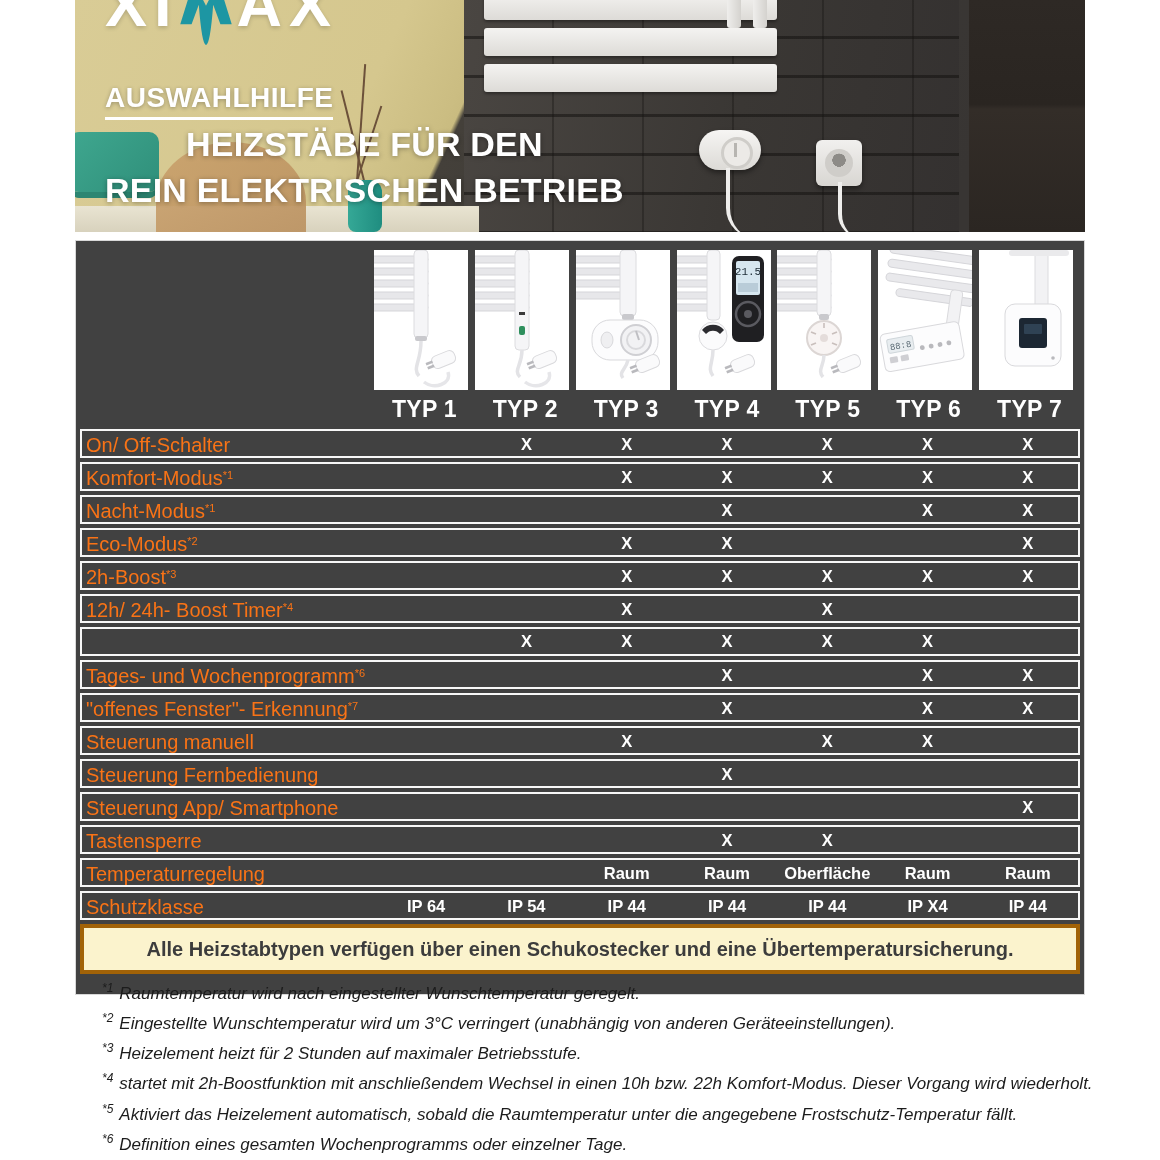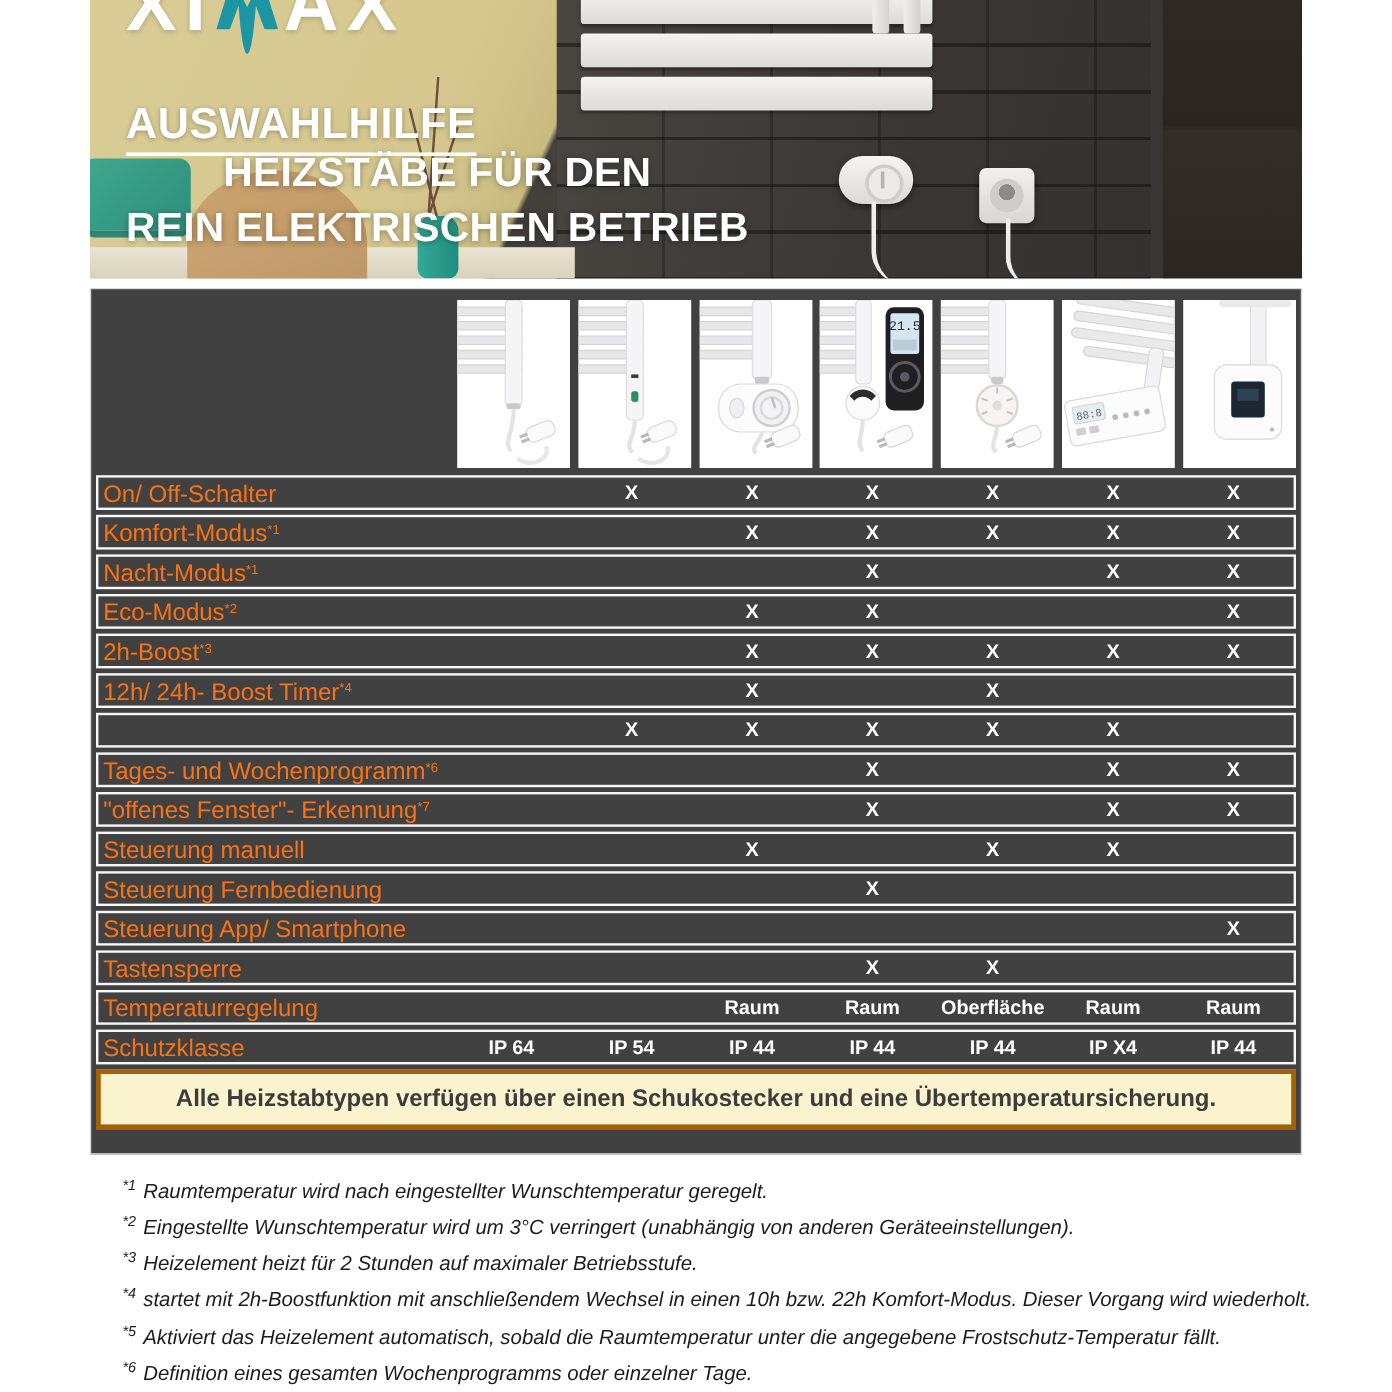--- a/index.html
+++ b/index.html
@@ -31,30 +31,30 @@
         background:linear-gradient(180deg,#f6f5f3,#dcdad6);box-shadow:0 3px 5px rgba(0,0,0,.4);}
   .hero .ctrl .dial{position:absolute;right:8px;top:7px;width:26px;height:26px;border-radius:50%;border:3px solid #cfcdc9;background:#eceae7;}
   .hero .ctrl .dial:after{content:"";position:absolute;left:10px;top:3px;width:3px;height:14px;background:#b7b5b1;}
   .hero .ctrl-cable{position:absolute;left:64.5%;top:168px;width:40px;height:70px;border-left:4px solid #efeeec;border-radius:0 0 0 30px;}
   .hero .socket{position:absolute;left:73.4%;top:140px;width:46px;height:46px;border-radius:6px;background:linear-gradient(180deg,#f1f0ee,#d8d6d2);box-shadow:0 3px 5px rgba(0,0,0,.4);}
   .hero .socket:after{content:"";position:absolute;left:9px;top:9px;width:28px;height:28px;border-radius:50%;background:radial-gradient(circle at 50% 40%,#8d8b87 0 30%,#cfcdc9 31% 100%);}
   .hero .socket-cable{position:absolute;left:75.5%;top:182px;width:30px;height:56px;border-left:4px solid #efeeec;border-radius:0 0 0 24px;}
   .logo{position:absolute;left:30px;top:-27px;display:flex;align-items:flex-start;color:#fff;
         font-size:63px;font-weight:600;letter-spacing:7px;line-height:1;text-shadow:0 2px 4px rgba(0,0,0,.18);}
   .logo svg{margin:4px 2px 0 -2px;}
-  .hero-sub{position:absolute;left:30px;top:82px;font-size:36px;font-weight:700;color:#fff;letter-spacing:.5px;
+  .hero-sub{position:absolute;left:30px;top:82px;font-size:28px;font-weight:700;color:#fff;letter-spacing:.5px;
         border-bottom:3px solid #fff;padding-bottom:3px;text-shadow:0 1px 4px rgba(0,0,0,.3);}
   .hero-title{position:absolute;left:30px;top:121px;font-size:34px;font-weight:700;color:#fff;line-height:46px;
         letter-spacing:.2px;text-shadow:0 1px 5px rgba(0,0,0,.35);white-space:pre-line;text-align:center;}
 
   
   .board{position:absolute;left:75px;top:240px;width:1010px;background:#414141;border:1px solid #d8d8d8;
          box-sizing:border-box;padding:9px 4px 20px 4px;}
   .grid{display:grid;grid-template-columns:294px repeat(7,1fr);}
-  .cards .cell-slot{display:flex;justify-content:flex-end;}
+  .cards .cell-slot{display:flex;justify-content:flex-start;}
   .pcard{width:94px;height:140px;background:#fff;overflow:hidden;}
   .typ-row{margin-top:6px;}
   .typ-row .typ{color:#fff;font-weight:700;font-size:23px;text-align:center;letter-spacing:.3px;}
   .rows{margin-top:6px;}
   .trow{display:grid;grid-template-columns:294px repeat(7,1fr);border:2px solid #f7f7f7;
         margin-bottom:4px;height:25px;align-items:center;background:#414141;}
   .trow .lbl{color:#f97316;font-size:20px;padding-left:4px;white-space:nowrap;line-height:23px;}
   .trow .lbl sup{font-size:11px;vertical-align:6px;letter-spacing:0;}
   .trow .cell{color:#fff;font-weight:700;font-size:16.5px;text-align:center;line-height:23px;white-space:nowrap;}
   .note{border:4px solid #a16207;background:#fbf3cd;height:42px;display:flex;align-items:center;justify-content:center;
@@ -274,20 +274,30 @@
           <rect x="30" y="0" width="60" height="6" rx="3" fill="#eaeaec"></rect>
           <rect x="26" y="54" width="56" height="62" rx="10" fill="#fcfcfd" stroke="#d9d9dc"></rect>
           <rect x="40" y="68" width="28" height="30" rx="3" fill="#1c2733"></rect>
           <rect x="45" y="74" width="18" height="10" rx="1" fill="#2f4254"></rect>
           <circle cx="74" cy="108" r="1.8" fill="#b9b9bd"></circle>
         </svg>
           </div>
         </div>
     </div>
 
+    <div class="grid typ-row">
+      <div></div>
+      <div class="typ">TYP 1</div>
+      <div class="typ">TYP 2</div>
+      <div class="typ">TYP 3</div>
+      <div class="typ">TYP 4</div>
+      <div class="typ">TYP 5</div>
+      <div class="typ">TYP 6</div>
+      <div class="typ">TYP 7</div>
+    </div>
 
     <div class="rows" id="rows-box">
   <div class="trow">
     <div class="lbl"><span class="lbl-text">On/ Off-Schalter</span><sup></sup></div>
   <div class="cell"></div>
           <div class="cell">X</div>
           <div class="cell">X</div>
           <div class="cell">X</div>
           <div class="cell">X</div>
           <div class="cell">X</div>

